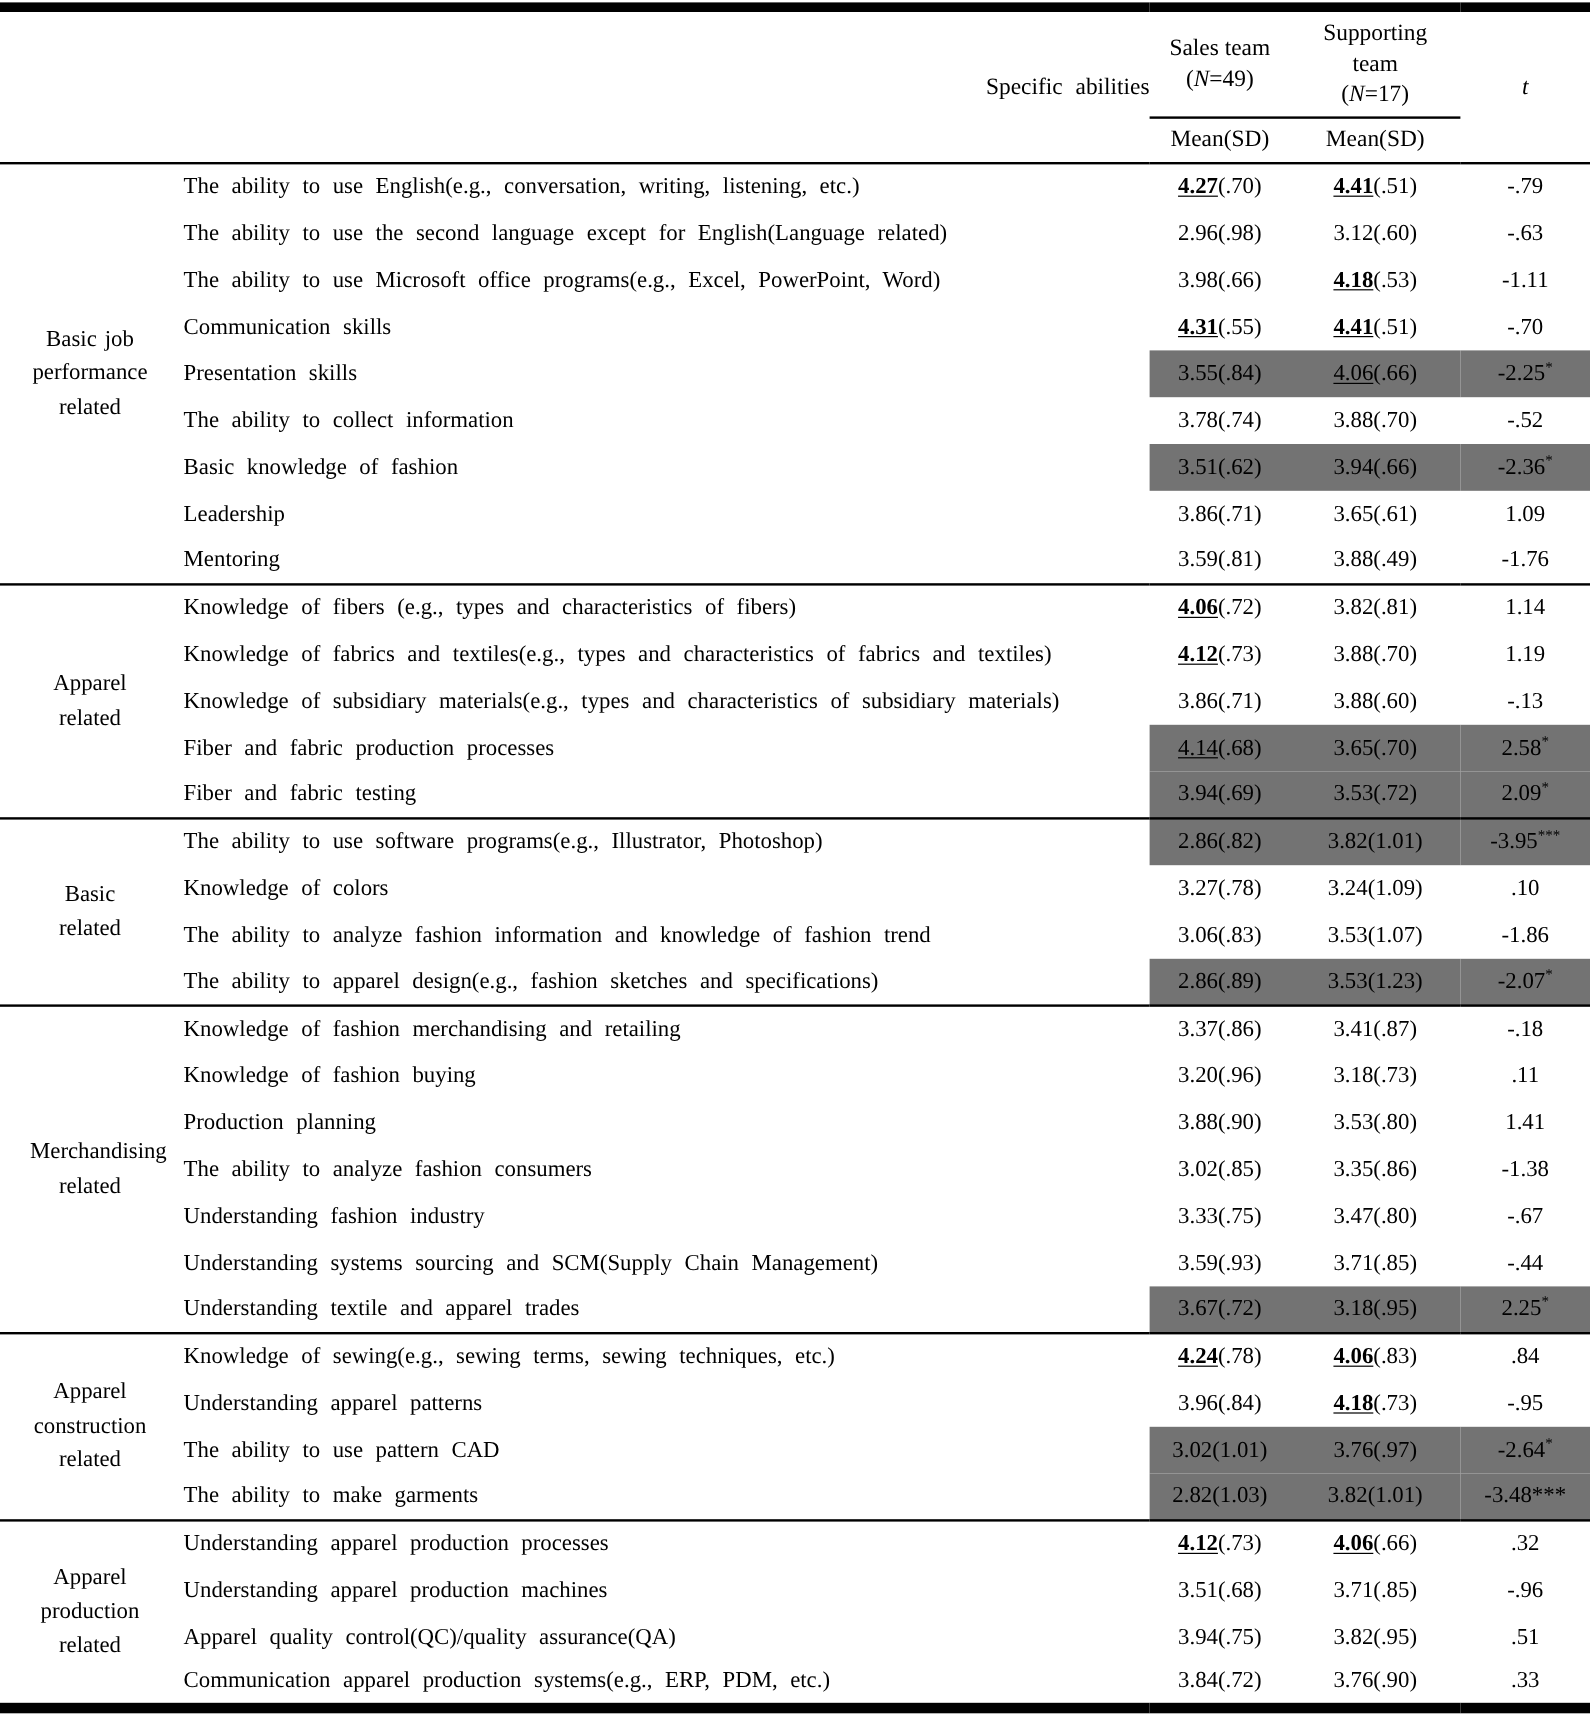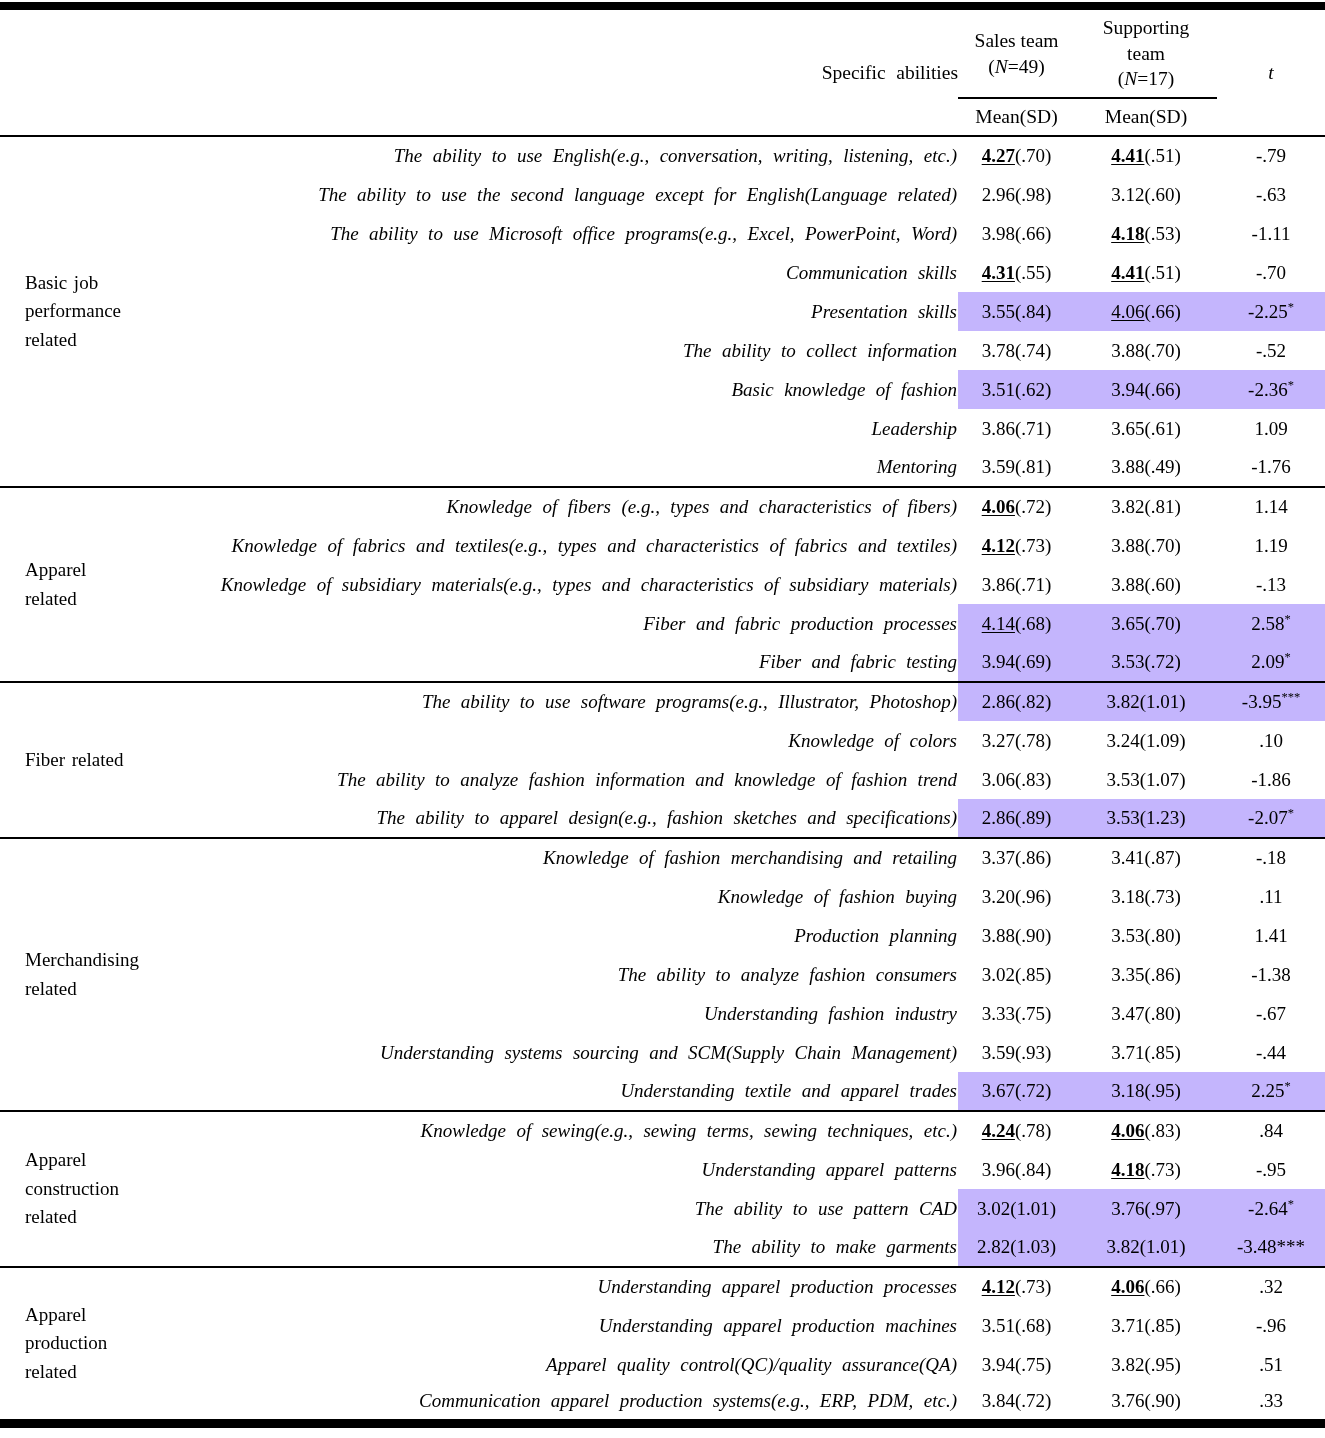--- a/index.html
+++ b/index.html
@@ -49,38 +49,38 @@
   tr.meansd-row th {
     border-top: 2px solid #000;
     border-bottom: 2px solid #000;
   }
 
   tbody tr { height: 39px; }
   tbody tr.group-start td { border-top: 2px solid #000; }
 
   td { vertical-align: middle; }
   td.group-cell {
+    text-align: center;
     padding: 13px;
     line-height: 1.5;
   }
   td.group-cell .g-inner {
     width: 100px;
     margin: 0 auto;
     word-spacing: 0.1em;
   }
   td.ability-cell {
-    text-align: right;
+    text-align: left;
     padding-left: 3px;
     word-spacing: 0.3em;
     white-space: nowrap;
     overflow: visible;
-    font-style: italic;
   }
   td.val-cell, td.t-cell { text-align: center; }
-  td.hl { background: #c4b5fd; }
+  td.hl { background: #737373; }
   .bu { font-weight: bold; text-decoration: underline; text-underline-offset: 2px; text-align: center; }
   .u  { text-decoration: underline; text-underline-offset: 2px; }
   sup.star { font-size: 12.5px; line-height: 0; }
 </style>
 </head>
 <body>
 
 <table class="paper-table">
   <colgroup>
     <col class="c-group">
@@ -193,21 +193,21 @@
         <td class="t-cell hl">2.58<sup class="star">*</sup></td>
       </tr>
       <tr>
         <td class="ability-cell">Fiber and fabric testing</td>
         <td class="val-cell hl"><span>3.94</span>(.69)</td>
         <td class="val-cell hl"><span>3.53</span>(.72)</td>
         <td class="t-cell hl">2.09<sup class="star">*</sup></td>
       </tr>
       <tr class="group-start">
         <td class="group-cell" rowspan="4">
-          <div class="g-inner">Fiber related</div>
+          <div class="g-inner">Basic related</div>
         </td>
         <td class="ability-cell">The ability to use software programs(e.g., Illustrator, Photoshop)</td>
         <td class="val-cell hl"><span>2.86</span>(.82)</td>
         <td class="val-cell hl"><span>3.82</span>(1.01)</td>
         <td class="t-cell hl">-3.95<sup class="star">***</sup></td>
       </tr>
       <tr>
         <td class="ability-cell">Knowledge of colors</td>
         <td class="val-cell"><span>3.27</span>(.78)</td>
         <td class="val-cell"><span>3.24</span>(1.09)</td>

